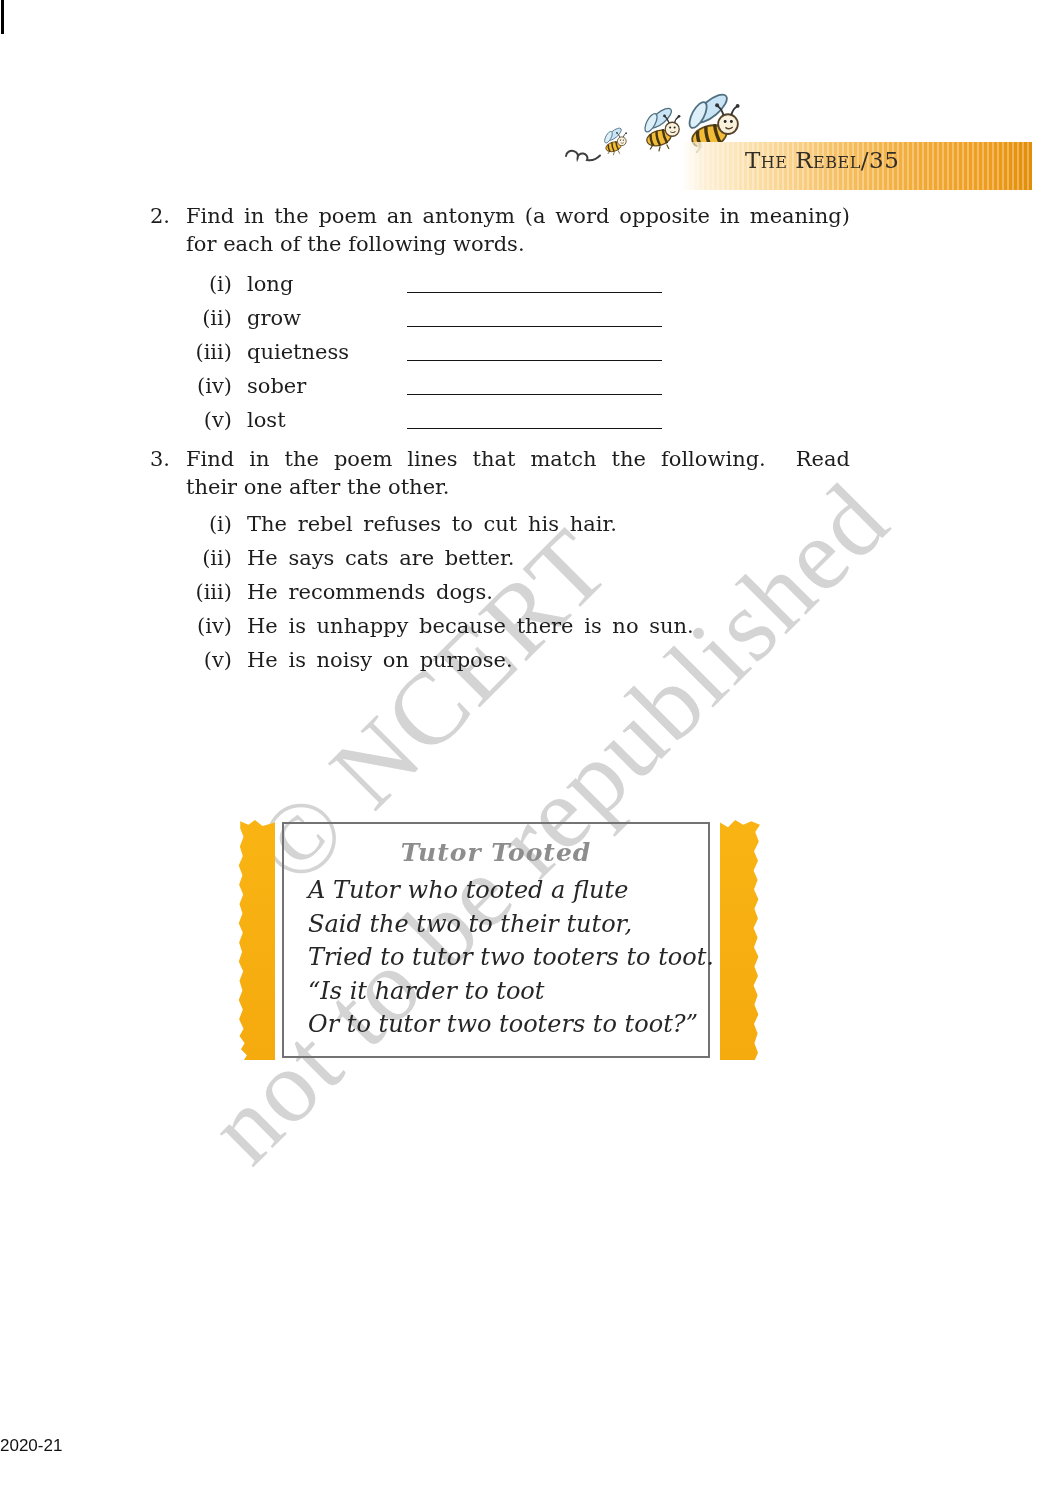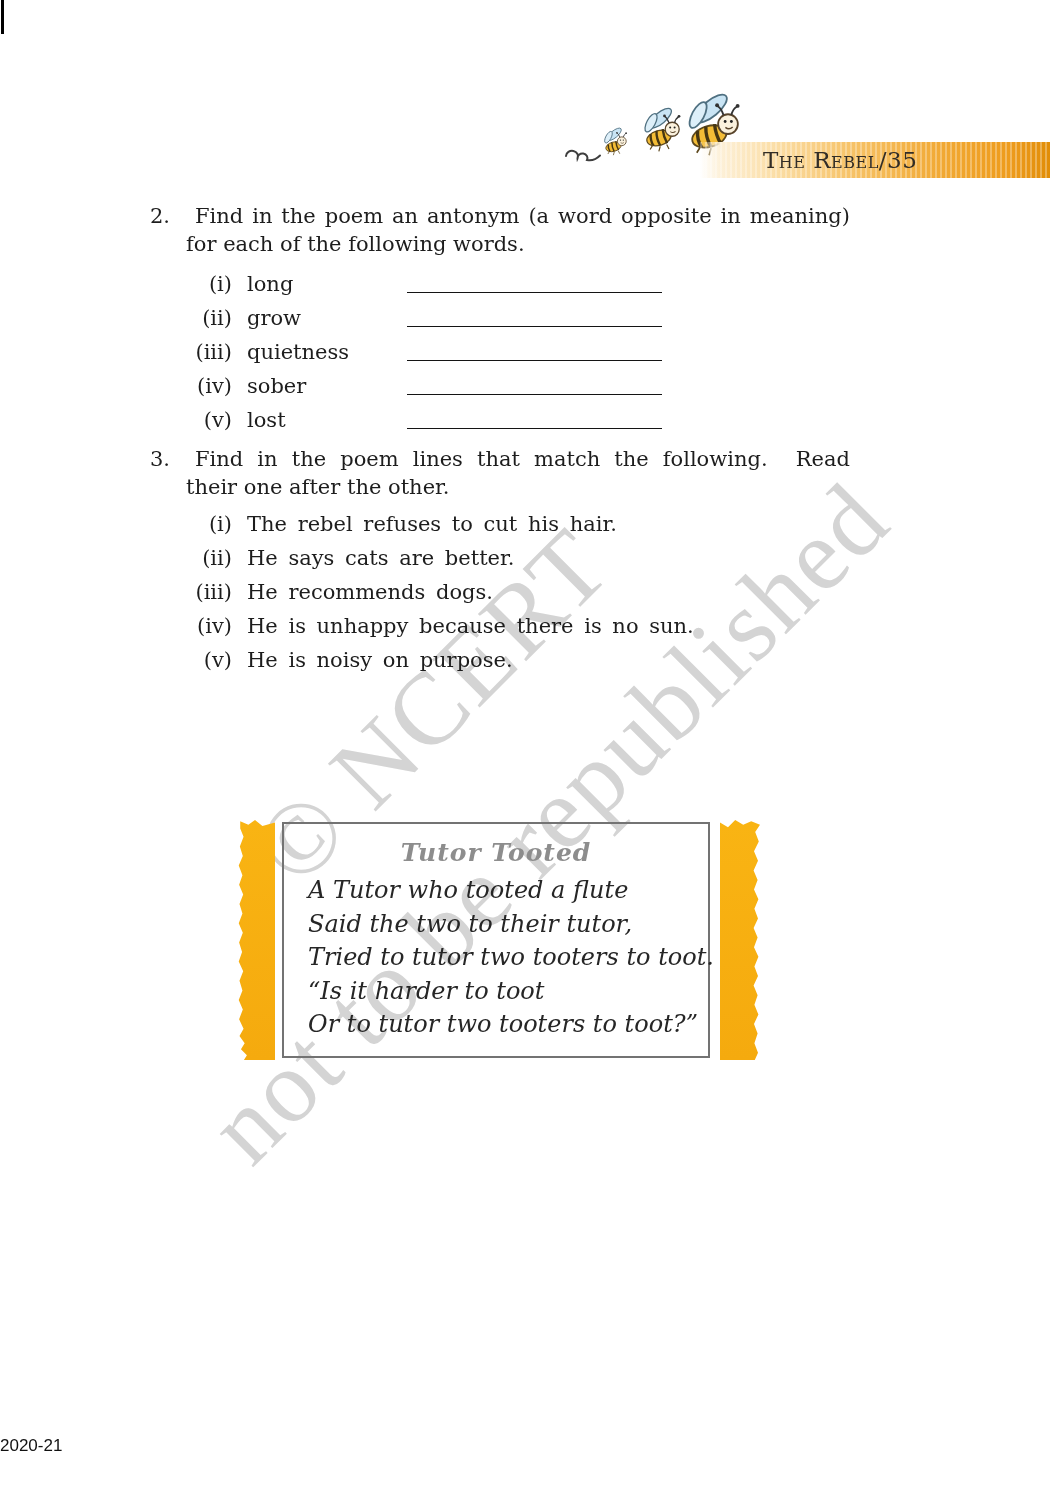--- a/index.html
+++ b/index.html
@@ -9,37 +9,37 @@
 
   
   .watermark{position:absolute;left:-210px;top:600px;width:1400px;transform:rotate(-45deg);
              text-align:center;color:#d4d4d4;z-index:0;pointer-events:none;
              font-family:"Liberation Serif",serif;}
   .watermark div{font-size:103px;line-height:165px;letter-spacing:2px;white-space:nowrap;}
 
   .content{position:relative;z-index:1;}
 
   
-  .header-band{position:absolute;left:700px;top:142px;width:350px;height:36px;
+  .header-band{position:absolute;left:682px;top:142px;width:350px;height:48px;
     background:
       repeating-linear-gradient(90deg, rgba(255,255,255,0.30) 0 2px, rgba(255,255,255,0) 2px 5px),
       linear-gradient(90deg, rgba(253,246,232,0) 0%, #fdf0d7 6%, #fbdda4 22%, #f6c062 45%,
                       #f1a832 70%, #ee9c1d 88%, #e18d07 100%);}
   .header-title{position:absolute;left:63px;top:0;height:36px;line-height:36px;
     font-variant:small-caps;font-size:23px;letter-spacing:0.5px;color:#322d26;white-space:nowrap;}
   .bees{position:absolute;left:563px;top:88px;}
 
   
   .qblock{position:absolute;left:150px;width:704px;font-size:21px;line-height:28px;}
   .q2{top:202px;}
   .q3{top:445px;}
   .qhead{display:flex;}
   .qnum{width:36px;flex:0 0 36px;}
   .qprompt{width:664px;}
-  .pl1{text-align:justify;text-align-last:justify;white-space:pre-wrap;margin-left:9px;}
+  .pl1{text-align:justify;text-align-last:justify;white-space:pre-wrap;}
   .pl2{text-align:left;}
   .qitems{margin-top:9px;}
   .q3 .qitems{margin-top:6px;}
   .qrow{position:relative;height:34px;line-height:34px;}
   .qrow .numeral{position:absolute;left:0;width:82px;text-align:right;}
   .qrow .itext{position:absolute;left:97px;white-space:nowrap;word-spacing:4px;text-align:center;}
   .qrow .blank{position:absolute;left:257px;top:10px;width:255px;height:15px;
                border-bottom:1.7px solid #141414;}
 
   

